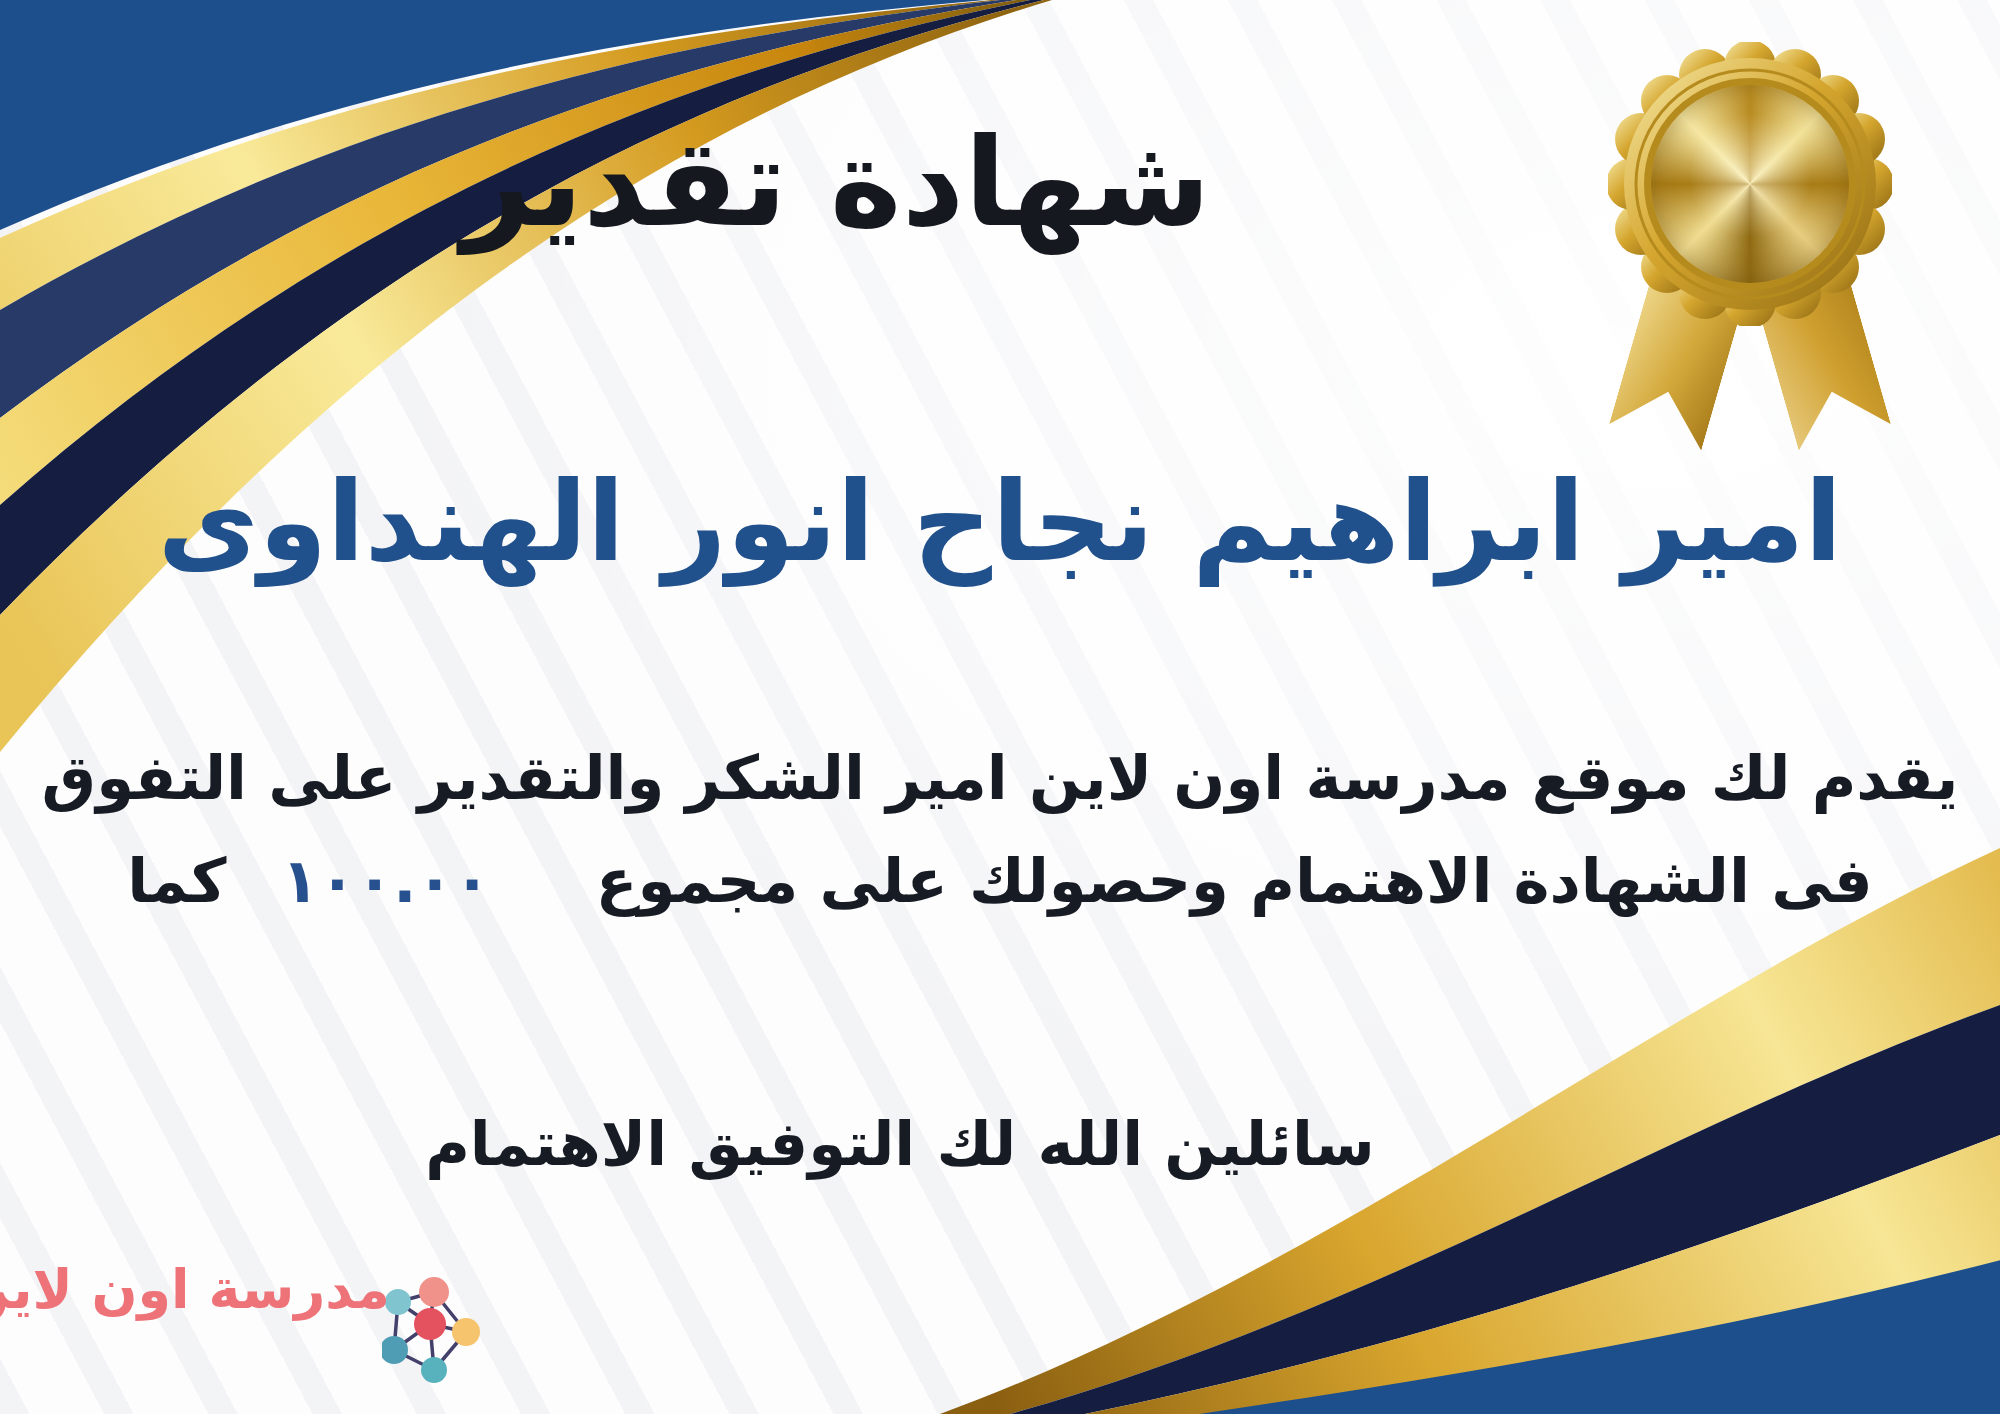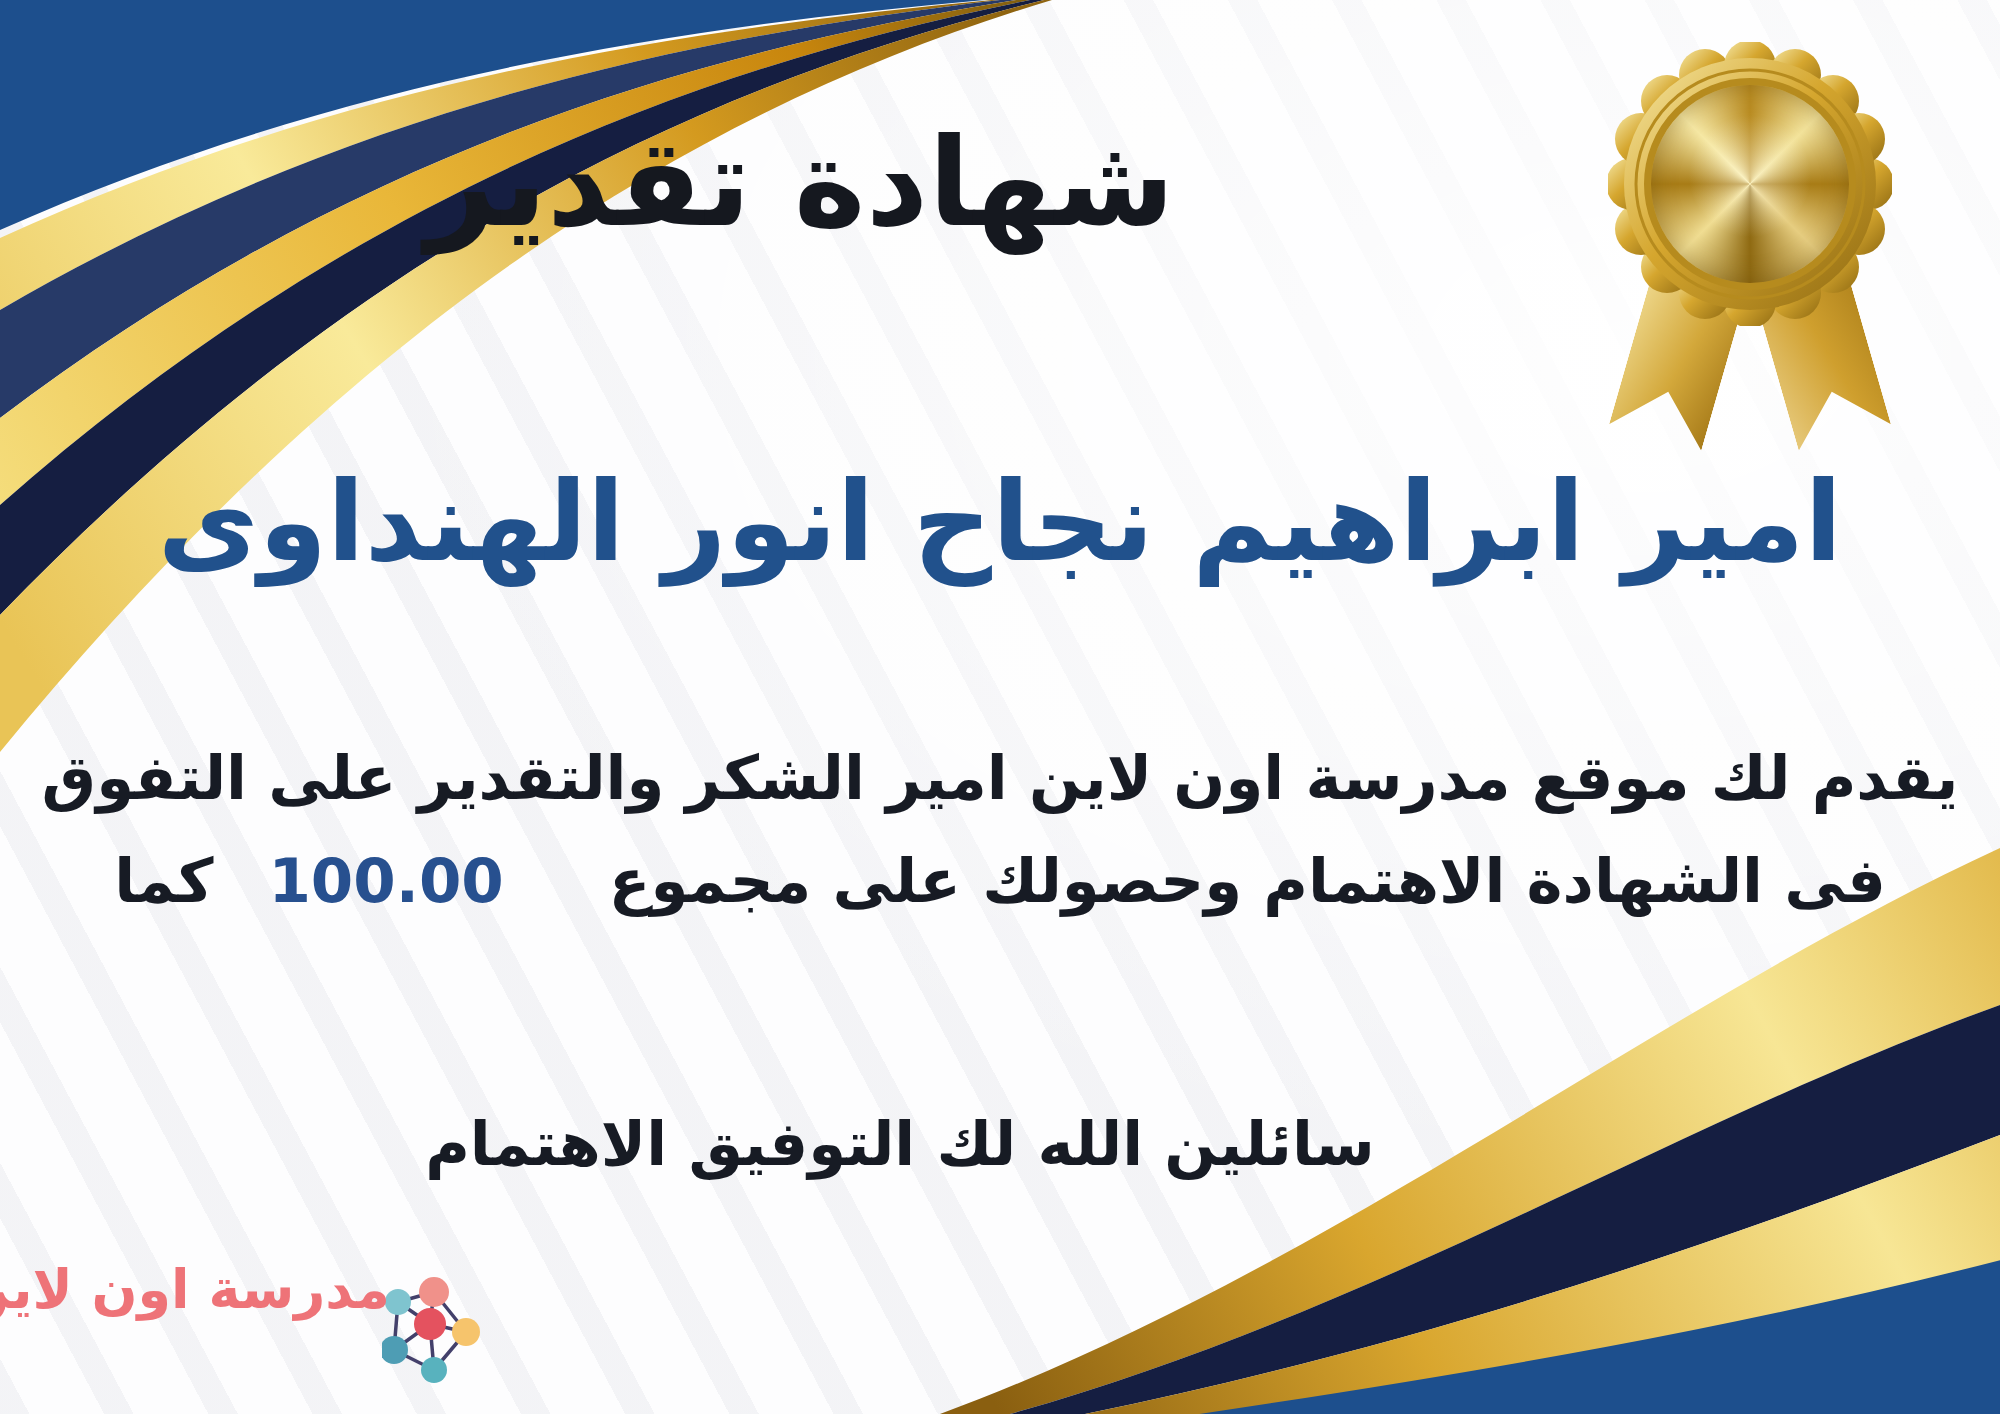--- a/index.html
+++ b/index.html
@@ -8,21 +8,21 @@
     background:
       radial-gradient(ellipse at 82% 25%, rgba(255,255,255,.9), rgba(255,255,255,0) 55%),
       repeating-linear-gradient(62deg, rgba(184,187,200,.14) 0 26px, rgba(255,255,255,0) 26px 92px),
       #fdfdfe;
     font-family:"DejaVu Sans", sans-serif;
   }
   .bg-svg{position:absolute;inset:0;width:100%;height:100%;display:block;}
   
   .cert-title{
     position:absolute;left:0;top:112px;width:1600px;text-align:center;
-    font-size:122px;font-weight:bold;color:#15181f;letter-spacing:-2px;
+    font-size:122px;font-weight:bold;color:#15181f;letter-spacing:-2px;padding-left:36px;
   }
   .cert-name{
     position:absolute;left:0;top:458px;width:2000px;text-align:center;
     font-size:110px;font-weight:bold;color:#21518c;
   }
   .cert-body{
     position:absolute;left:40px;top:726px;width:1920px;text-align:center;
     font-size:61px;font-weight:bold;color:#171b24;line-height:103px;
   }
   .body-line{white-space:nowrap;}
@@ -141,21 +141,21 @@
       <circle cx="142" cy="142" r="114" fill="none" stroke="#b68b1e" stroke-width="3"></circle>
     </svg>
     <div class="medal-face"></div>
   </div>
 
   <div class="cert-name" dir="rtl">امير ابراهيم نجاح انور الهنداوى</div>
 
   <div class="cert-body">
     <div class="body-line" dir="rtl">يقدم لك موقع مدرسة اون لاين امير الشكر  والتقدير على التفوق</div>
     <div class="body-line" dir="rtl">
-      <span>فى الشهادة الاهتمام وحصولك على مجموع</span><span class="score">100.00</span><span>كما</span>
+      <span>فى الشهادة الاهتمام وحصولك على مجموع</span><span class="score">١٠٠.٠٠</span><span>كما</span>
     </div>
   </div>
 
   <div class="cert-closing" dir="rtl">سائلين الله لك التوفيق  الاهتمام</div>
 
   <div class="logo">
     <svg class="logo-icon" viewBox="0 0 100 122" aria-hidden="true">
       <g stroke="#43406b" stroke-width="3.5" fill="none">
         <path d="M52,26 L16,36 M52,26 L48,58 M52,26 L84,66 M16,36 L48,58 M16,36 L12,84 M48,58 L84,66 M48,58 L12,84 M48,58 L52,104 M12,84 L52,104 M84,66 L52,104"></path>
       </g>

